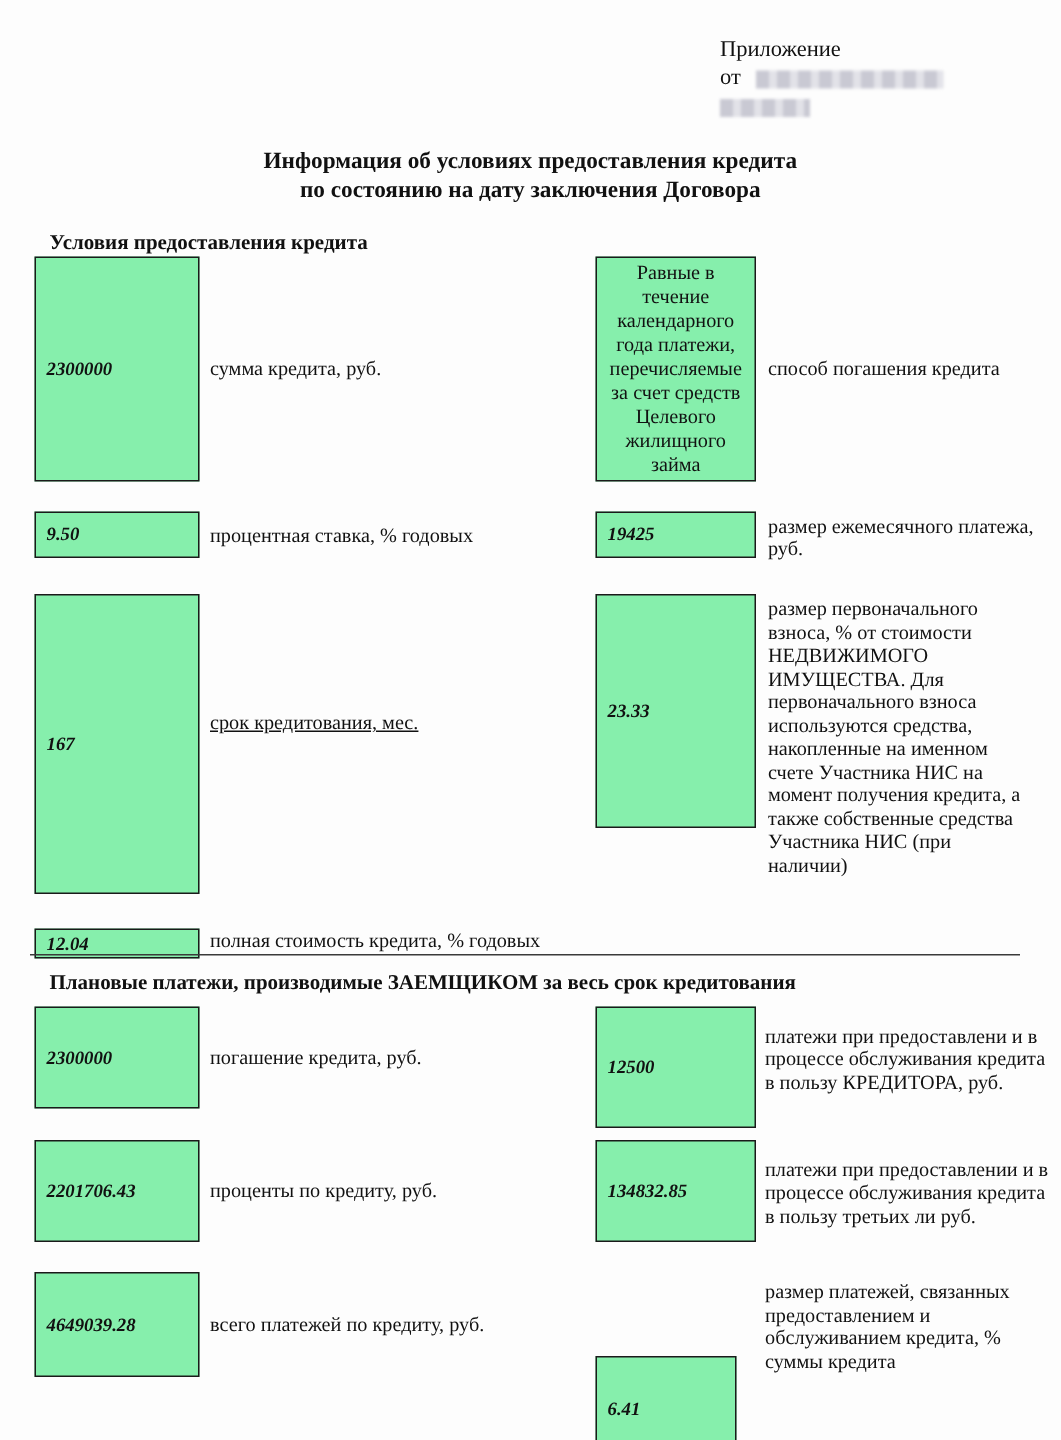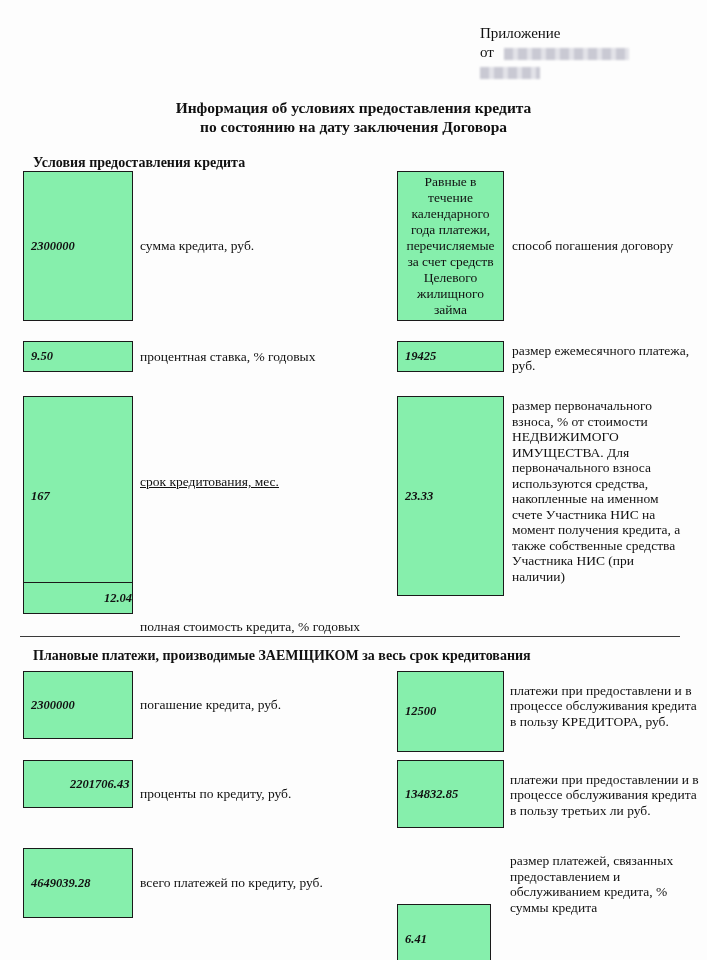--- a/index.html
+++ b/index.html
@@ -57,62 +57,62 @@
 <div class="abs section" style="top:155px;">Условия предоставления кредита</div>
 
 <div class="box" style="left:23px;top:171px;width:110px;height:150px;">
   <span class="val">2300000</span>
 </div>
 <div class="lbl" style="left:140px;top:171px;height:150px;">сумма кредита, руб.</div>
 
 <div class="box centered" style="left:397px;top:171px;width:107px;height:150px;">
   <span class="txt">Равные в течение календарного года платежи, перечисляемые за счет средств Целевого жилищного займа</span>
 </div>
-<div class="lbl" style="left:512px;top:171px;height:150px;">способ погашения договору</div>
+<div class="lbl" style="left:512px;top:171px;height:150px;">способ погашения кредита</div>
 
 <div class="box" style="left:23px;top:341px;width:110px;height:31px;">
   <span class="val">9.50</span>
 </div>
 <div class="lbl" style="left:140px;top:341px;height:31px;">процентная ставка, % годовых</div>
 
 <div class="box" style="left:397px;top:341px;width:107px;height:31px;">
   <span class="val">19425</span>
 </div>
 <div class="lbl" style="left:512px;top:341px;height:34px;width:180px;">размер ежемесячного платежа, руб.</div>
 
 <div class="box" style="left:23px;top:396px;width:110px;height:200px;">
   <span class="val">167</span>
 </div>
 <div class="lbl" style="left:140px;top:382px;height:200px;text-decoration:underline;">срок кредитования, мес.</div>
 
-<div class="box" style="left:397px;top:396px;width:107px;height:200px;">
+<div class="box" style="left:397px;top:396px;width:107px;height:156px;">
   <span class="val">23.33</span>
 </div>
 <div class="lbl" style="left:512px;top:398px;width:175px;height:198px;align-items:flex-start;">размер первоначального взноса, % от стоимости НЕДВИЖИМОГО ИМУЩЕСТВА. Для первоначального взноса используются средства, накопленные на именном счете Участника НИС на момент получения кредита, а также собственные средства Участника НИС (при наличии)</div>
 
-<div class="box" style="left:23px;top:582px;width:110px;height:32px;justify-content:flex-end;">
+<div class="box" style="left:23px;top:619px;width:110px;height:20px;">
   <span class="val">12.04</span>
 </div>
 <div class="lbl" style="left:140px;top:617px;height:20px;">полная стоимость кредита, % годовых</div>
 
 <div class="abs hr"></div>
 
 <div class="abs section" style="top:648px;">Плановые платежи, производимые ЗАЕМЩИКОМ за весь срок кредитования</div>
 
 <div class="box" style="left:23px;top:671px;width:110px;height:68px;">
   <span class="val">2300000</span>
 </div>
 <div class="lbl" style="left:140px;top:671px;height:68px;">погашение кредита, руб.</div>
 
 <div class="box" style="left:397px;top:671px;width:107px;height:81px;">
   <span class="val">12500</span>
 </div>
 <div class="lbl" style="left:510px;top:674px;width:190px;height:64px;">платежи при предоставлени и в процессе обслуживания кредита в пользу КРЕДИТОРА, руб.</div>
 
-<div class="box" style="left:23px;top:760px;width:110px;height:48px;padding-left:39px;">
+<div class="box" style="left:23px;top:760px;width:110px;height:68px;">
   <span class="val">2201706.43</span>
 </div>
 <div class="lbl" style="left:140px;top:760px;height:68px;">проценты по кредиту, руб.</div>
 
 <div class="box" style="left:397px;top:760px;width:107px;height:68px;">
   <span class="val">134832.85</span>
 </div>
 <div class="lbl" style="left:510px;top:763px;width:195px;height:64px;">платежи при предоставлении и в процессе обслуживания кредита в пользу третьих ли руб.</div>
 
 <div class="box" style="left:23px;top:848px;width:110px;height:70px;">

